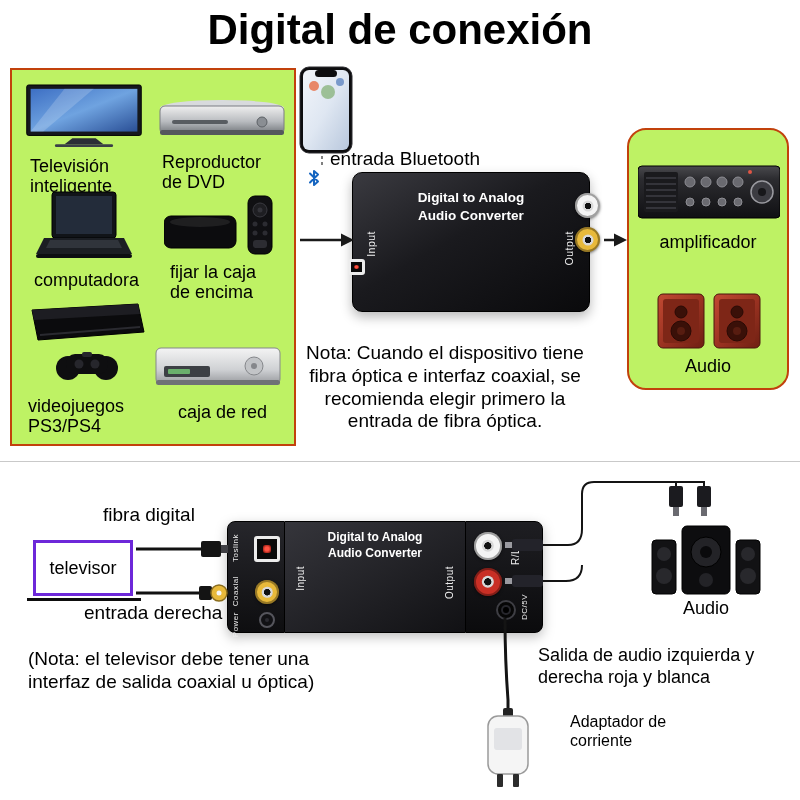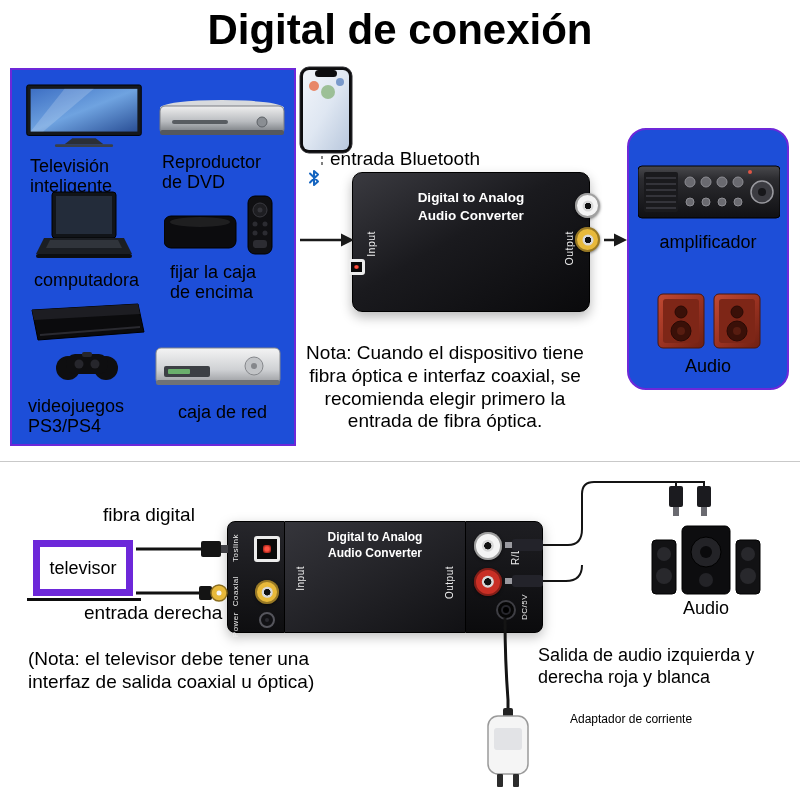--- a/index.html
+++ b/index.html
@@ -4,21 +4,21 @@
 <style>
   * { margin:0; padding:0; box-sizing:border-box; }
   html,body { background:#fff; }
   .page { position:relative; width:800px; height:800px; background:#fff; overflow:hidden;
           font-family:"Liberation Sans","DejaVu Sans",sans-serif; color:#000; }
   .abs { position:absolute; }
 
   .title { position:absolute; top:6px; left:0; width:100%; text-align:center;
            font-size:42px; font-weight:800; letter-spacing:0px; color:#000; }
 
-  .frame { position:absolute; border:2px solid #6d28d9; background:#1d4ed8;padding-left:19px; }
+  .frame { position:absolute; border:2px solid #c2410c; background:#bef264;padding-left:19px; }
 
   .lbl  { position:absolute; font-size:18px; line-height:1.12; color:#000; }
   .note { position:absolute; font-size:19px; line-height:1.2; color:#000; }
   .ctr  { text-align:center; }
 
   .divider { position:absolute; left:0; top:461px; width:800px; height:1px; background:#c9c9c9; }
 
   
   .conv { position:absolute; border-radius:10px; border:1px solid #000;
           background:linear-gradient(150deg,#3a3a40 0%,#1a1a1e 45%,#0a0a0c 100%);
@@ -48,21 +48,21 @@
   .conv2 { position:absolute; left:227px; top:521px; width:316px; height:112px; display:flex;
            filter:drop-shadow(0 4px 6px rgba(0,0,0,0.25)); }
   .conv2-left  { position:relative; width:58px;  background:linear-gradient(#26262b,#0e0e10);
                  border-radius:8px 0 0 8px; border:1px solid #000; }
   .conv2-main  { position:relative; width:180px; background:linear-gradient(150deg,#35353b,#111114);
                  border-top:1px solid #000; border-bottom:1px solid #000; }
   .conv2-right { position:relative; width:78px;  background:linear-gradient(#1e1e22,#0b0b0d);
                  border-radius:0 8px 8px 0; border:1px solid #000; }
 
   .tvset { position:absolute; left:33px; top:540px; width:100px; height:56px;
-           border:7px solid #6d28d9; background:#fff; display:flex;
+           border:3px solid #6d28d9; background:#fff; display:flex;
            align-items:center; justify-content:center; font-size:18px; }
   .tvbase { position:absolute; left:27px; top:598px; width:114px; height:3px; background:#0d0d0d; }
 </style>
 </head>
 <body>
 
 <div class="page">
 
   <div class="title">Digital de conexión</div>
 
@@ -299,21 +299,21 @@
   <div class="note" style="left:538px; top:645px; width:256px; font-size:18px;">Salida de audio izquierda y derecha roja y blanca</div>
 
   <svg class="abs" style="left:482px; top:700px;" width="52" height="88" viewBox="0 0 52 88">
     <line x1="26" y1="0" x2="26" y2="12" stroke="#141414" stroke-width="3"></line>
     <rect x="21" y="8" width="10" height="10" rx="2" fill="#222"></rect>
     <rect x="6" y="16" width="40" height="58" rx="10" fill="#f5f5f5" stroke="#9a9a9a" stroke-width="1.5"></rect>
     <rect x="12" y="28" width="28" height="22" rx="3" fill="#e2e3e6"></rect>
     <rect x="15" y="74" width="6" height="13" rx="1" fill="#2c2c2c"></rect>
     <rect x="31" y="74" width="6" height="13" rx="1" fill="#2c2c2c"></rect>
   </svg>
-  <div class="note" style="left:570px; top:712px; width:150px; font-size:12px;">Adaptador de corriente</div>
+  <div class="note" style="left:570px; top:712px; width:150px; font-size:16px;">Adaptador de corriente</div>
 
   <svg class="abs" style="left:0; top:0;" width="800" height="800">
     <g>
       <line x1="300" y1="240" x2="342" y2="240" stroke="#1a1a1a" stroke-width="2.5"></line>
       <polygon points="341,233.5 354,240 341,246.5" fill="#1a1a1a"></polygon>
     </g>
     <g>
       <line x1="604" y1="240" x2="615" y2="240" stroke="#1a1a1a" stroke-width="2.5"></line>
       <polygon points="614,233.5 627,240 614,246.5" fill="#1a1a1a"></polygon>
     </g>

